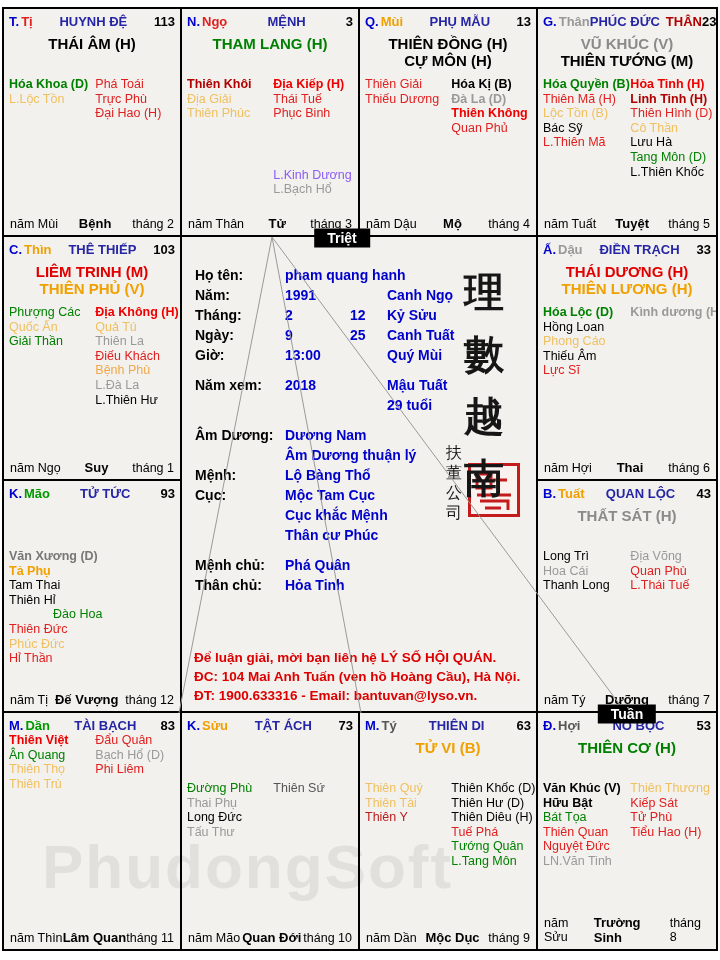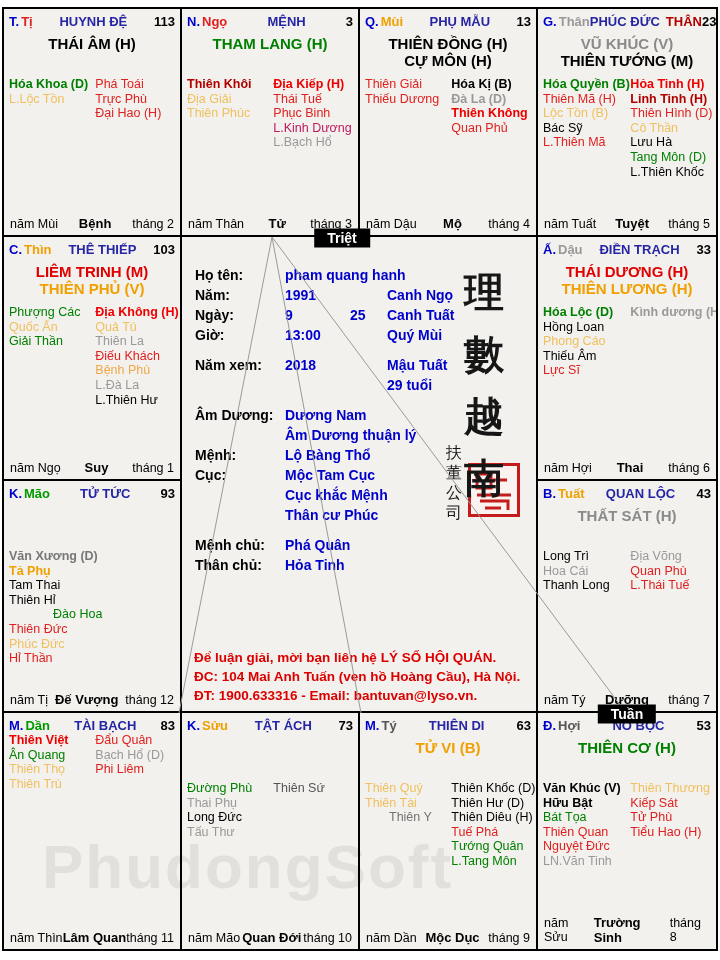--- a/index.html
+++ b/index.html
@@ -56,20 +56,21 @@
 <body>
 
 <div class="board" id="board">
 
   <div class="watermark">PhudongSoft</div>
 
   <div class="center">
     <div class="info" id="info-rows">
         <div class="irow"><span class="lbl">Họ tên:</span><span class="v1">pham quang hanh</span></div>
         <div class="irow"><span class="lbl">Năm:</span><span class="v1">1991</span><span class="v3">Canh Ngọ</span></div>
+        <div class="irow"><span class="lbl">Tháng:</span><span class="v1">2</span><span class="v2">12</span><span class="v3">Kỷ Sửu</span></div>
         <div class="irow"><span class="lbl">Ngày:</span><span class="v1">9</span><span class="v2">25</span><span class="v3">Canh Tuất</span></div>
         <div class="irow"><span class="lbl">Giờ:</span><span class="v1">13:00</span><span class="v3">Quý Mùi</span></div>
         <div class="igap"></div>
         <div class="irow"><span class="lbl">Năm xem:</span><span class="v1">2018</span><span class="v3">Mậu Tuất</span></div>
         <div class="irow">
           <span class="v3">29 tuổi</span>
         </div>
         <div class="igap"></div>
         <div class="irow"><span class="lbl">Âm Dương:</span><span class="v1">Dương Nam</span></div>
         <div class="irow">
@@ -155,21 +156,21 @@
       <div class="stars">
         <div class="lc">
           <div class="star" style="color: rgb(176, 0, 0); font-weight: bold;">Thiên Khôi</div>
           <div class="star" style="color: rgb(240, 192, 96);">Địa Giải</div>
           <div class="star" style="color: rgb(240, 192, 96);">Thiên Phúc</div>
         </div>
         <div class="rc">
           <div class="star" style="color: rgb(238, 0, 0); font-weight: bold;">Địa Kiếp (H)</div>
           <div class="star" style="color: rgb(224, 32, 32);">Thái Tuế</div>
           <div class="star" style="color: rgb(224, 32, 32);">Phục Binh</div>
-          <div class="star" style="color: #be185d;">L.Kinh Dương</div>
+          <div class="star" style="color: #8b5cf6; margin-top: 47px;">L.Kinh Dương</div>
           <div class="star" style="color: rgb(153, 153, 153);">L.Bạch Hổ</div>
         </div>
       </div>
       <div class="foot">
         <span>năm Thân</span>
         <span class="stage">Tử</span>
         <span>tháng 3</span>
       </div>
     </div>
     <div class="cell" style="grid-area: 1 / 3;">
@@ -411,21 +412,21 @@
         <span class="mid"><span class="pname">THIÊN DI</span></span>
         <span class="pnum">63</span>
       </div>
       <div class="mainstars">
         <div style="color: rgb(240, 160, 0);">TỬ VI (B)</div>
       </div>
       <div class="stars">
         <div class="lc">
           <div class="star" style="color: rgb(240, 192, 96);">Thiên Quý</div>
           <div class="star" style="color: rgb(240, 192, 96);">Thiên Tài</div>
-          <div class="star" style="color: #737373; margin-left: 24px;">Thiên Y</div>
+          <div class="star" style="color: #b91c1c;">Thiên Y</div>
         </div>
         <div class="rc">
           <div class="star" style="color: rgb(0, 0, 0);">Thiên Khốc (D)</div>
           <div class="star" style="color: rgb(0, 0, 0);">Thiên Hư (D)</div>
           <div class="star" style="color: rgb(0, 0, 0);">Thiên Diêu (H)</div>
           <div class="star" style="color: rgb(224, 32, 32);">Tuế Phá</div>
           <div class="star" style="color: rgb(0, 128, 0);">Tướng Quân</div>
           <div class="star" style="color: rgb(0, 128, 0);">L.Tang Môn</div>
         </div>
       </div>

